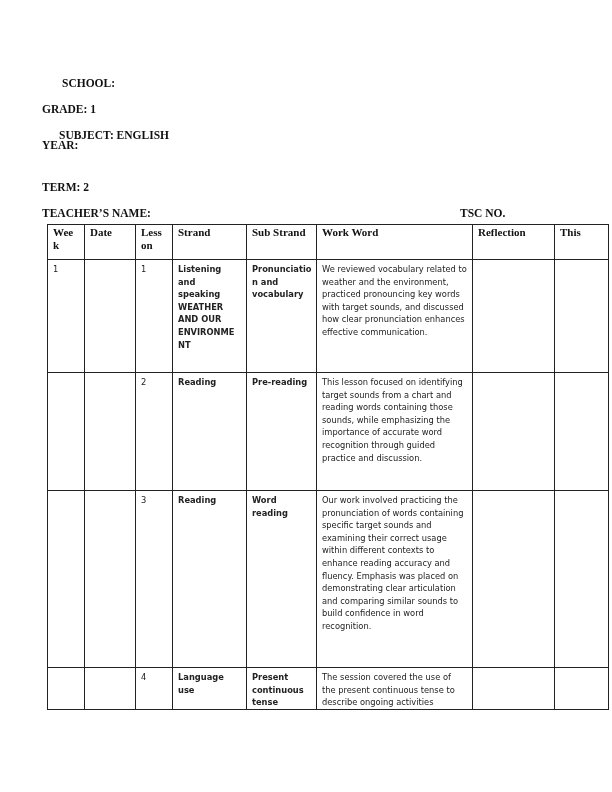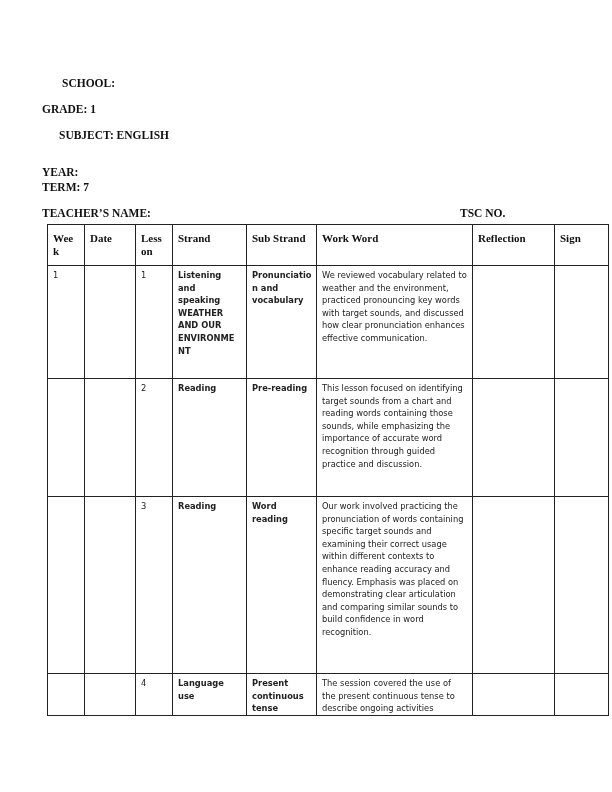--- a/index.html
+++ b/index.html
@@ -1,31 +1,31 @@
 <!DOCTYPE html>
 <html><head>
 <meta charset="utf-8">
 <style>
   html, body { margin:0; padding:0; background:#ffffff; }
   body { width:612px; height:792px; position:relative; overflow:hidden; color:#111; }
   .hdr { position:absolute; left:42px; font-family:"Liberation Serif", serif; font-weight:bold; font-size:11.5px; color:#111; }
   table.log { position:absolute; left:47px; top:224px; border-collapse:collapse; table-layout:fixed; width:561px; }
   table.log th, table.log td { border:1px solid #222; vertical-align:top; padding:2px 5px 0 5px; }
-  table.log th { font-family:"Liberation Serif", serif; font-weight:bold; font-size:11px; text-align:left; line-height:13px; height:33px; padding-top:7px; }
+  table.log th { font-family:"Liberation Serif", serif; font-weight:bold; font-size:11px; text-align:left; line-height:13px; height:33px; padding-top:1px; }
   table.log td { font-family:"DejaVu Sans", sans-serif; font-size:8.3px; line-height:12.6px; color:#222; padding-top:3px; }
   .txt { white-space:pre-line;font-weight:bold; }
 </style>
 </head>
 <body>
 
 <div class="hdr" style="top:77px;margin-left:20px;">SCHOOL:</div>
 <div class="hdr" style="top:103px;">GRADE: 1</div>
 <div class="hdr" style="top:129px;margin-left:17px;">SUBJECT: ENGLISH</div>
-<div class="hdr" style="top:166px;text-align:center;">YEAR:</div>
-<div class="hdr" style="top:181px;">TERM: 7</div>
+<div class="hdr" style="top:139px;text-align:center;">YEAR:</div>
+<div class="hdr" style="top:181px;">TERM: 2</div>
 <div class="hdr" style="top:207px;">TEACHER’S NAME:</div>
 <div class="hdr" style="top:207px; left:460px;">TSC NO.</div>
 
 <table class="log">
   <colgroup>
     <col style="width:37px">
       <col style="width:51px">
       <col style="width:37px">
       <col style="width:74px">
     <col style="width:70px">
@@ -37,21 +37,21 @@
     <tr>
       <th class="txt">Wee
 k</th>
       <th class="txt">Date</th>
       <th class="txt">Less
 on</th>
       <th class="txt">Strand</th>
       <th class="txt">Sub Strand</th>
       <th class="txt">Work Word</th>
       <th class="txt">Reflection</th>
-      <th class="txt">Sign</th>
+      <th class="txt">This</th>
     </tr>
   </thead>
   <tbody>
     <tr style="height:113px;">
       <td>1</td>
       <td></td>
       <td>1</td>
       <td class="txt">Listening and
 speaking
 WEATHER

